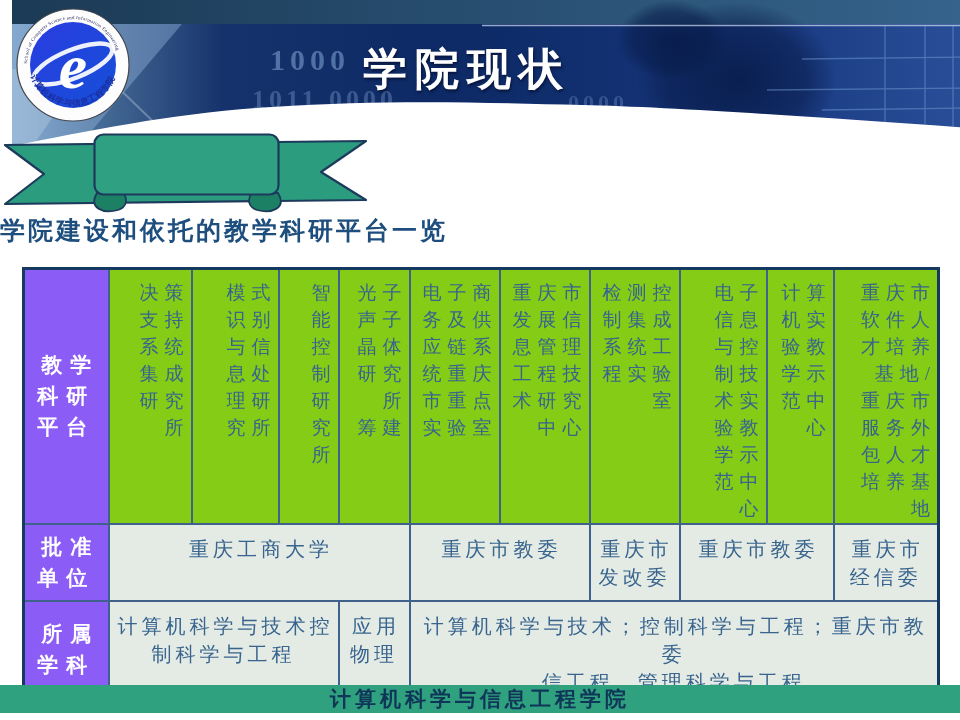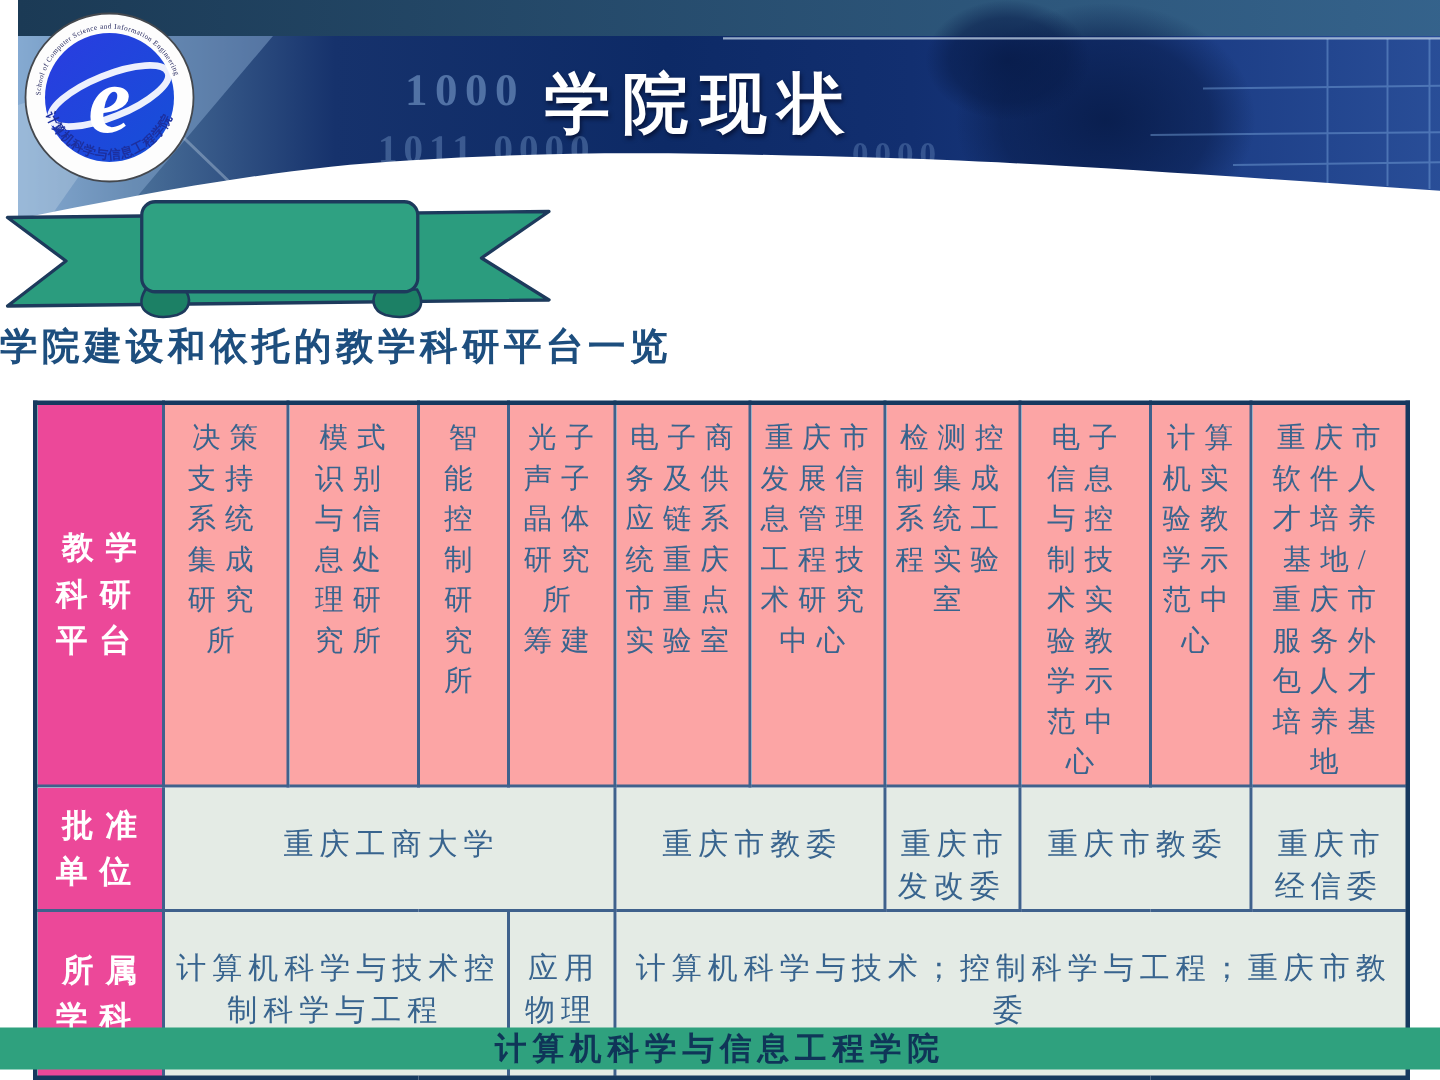--- a/index.html
+++ b/index.html
@@ -34,31 +34,31 @@
     position:absolute;left:22px;top:267px;
     border-collapse:collapse;table-layout:fixed;width:915px;
     border:3px solid #16395f;
   }
   table.platforms td, table.platforms th{
     border:2px solid #3f618c;
     white-space:pre-line;text-align:center;box-sizing:border-box;
     overflow:hidden;
   }
   th.gcell{
-    background:#ec4899;color:#ffffff;font-weight:bold;
+    background:#8b5cf6;color:#ffffff;font-weight:bold;
     font-size:21px;line-height:31px;letter-spacing:8px;
     vertical-align:middle;text-indent:8px;
   }
   tr.prow td{
-    background:#fca5a5;color:#38648e;font-size:19px;line-height:27px;
-    letter-spacing:6px;vertical-align:top;padding-top:9px;text-indent:6px;
+    background:#84cc16;color:#38648e;font-size:19px;line-height:27px;
+    letter-spacing:6px;vertical-align:top;padding-top:9px;text-indent:6px;text-align:right;
   }
   tr.arow td, tr.drow td{
     background:#e4ebe5;color:#38648e;font-size:20px;line-height:28px;
-    letter-spacing:4px;vertical-align:top;padding-top:24px;text-indent:4px;
+    letter-spacing:4px;vertical-align:top;padding-top:10px;text-indent:4px;
   }
   
   .footer-bar{
     position:absolute;left:0;top:685px;width:960px;height:28px;
     background:#2fa17e;display:flex;align-items:center;justify-content:center;
   }
   .footer-label{
     font-size:21px;font-weight:bold;color:#0f3558;letter-spacing:4px;
   }
 </style>

